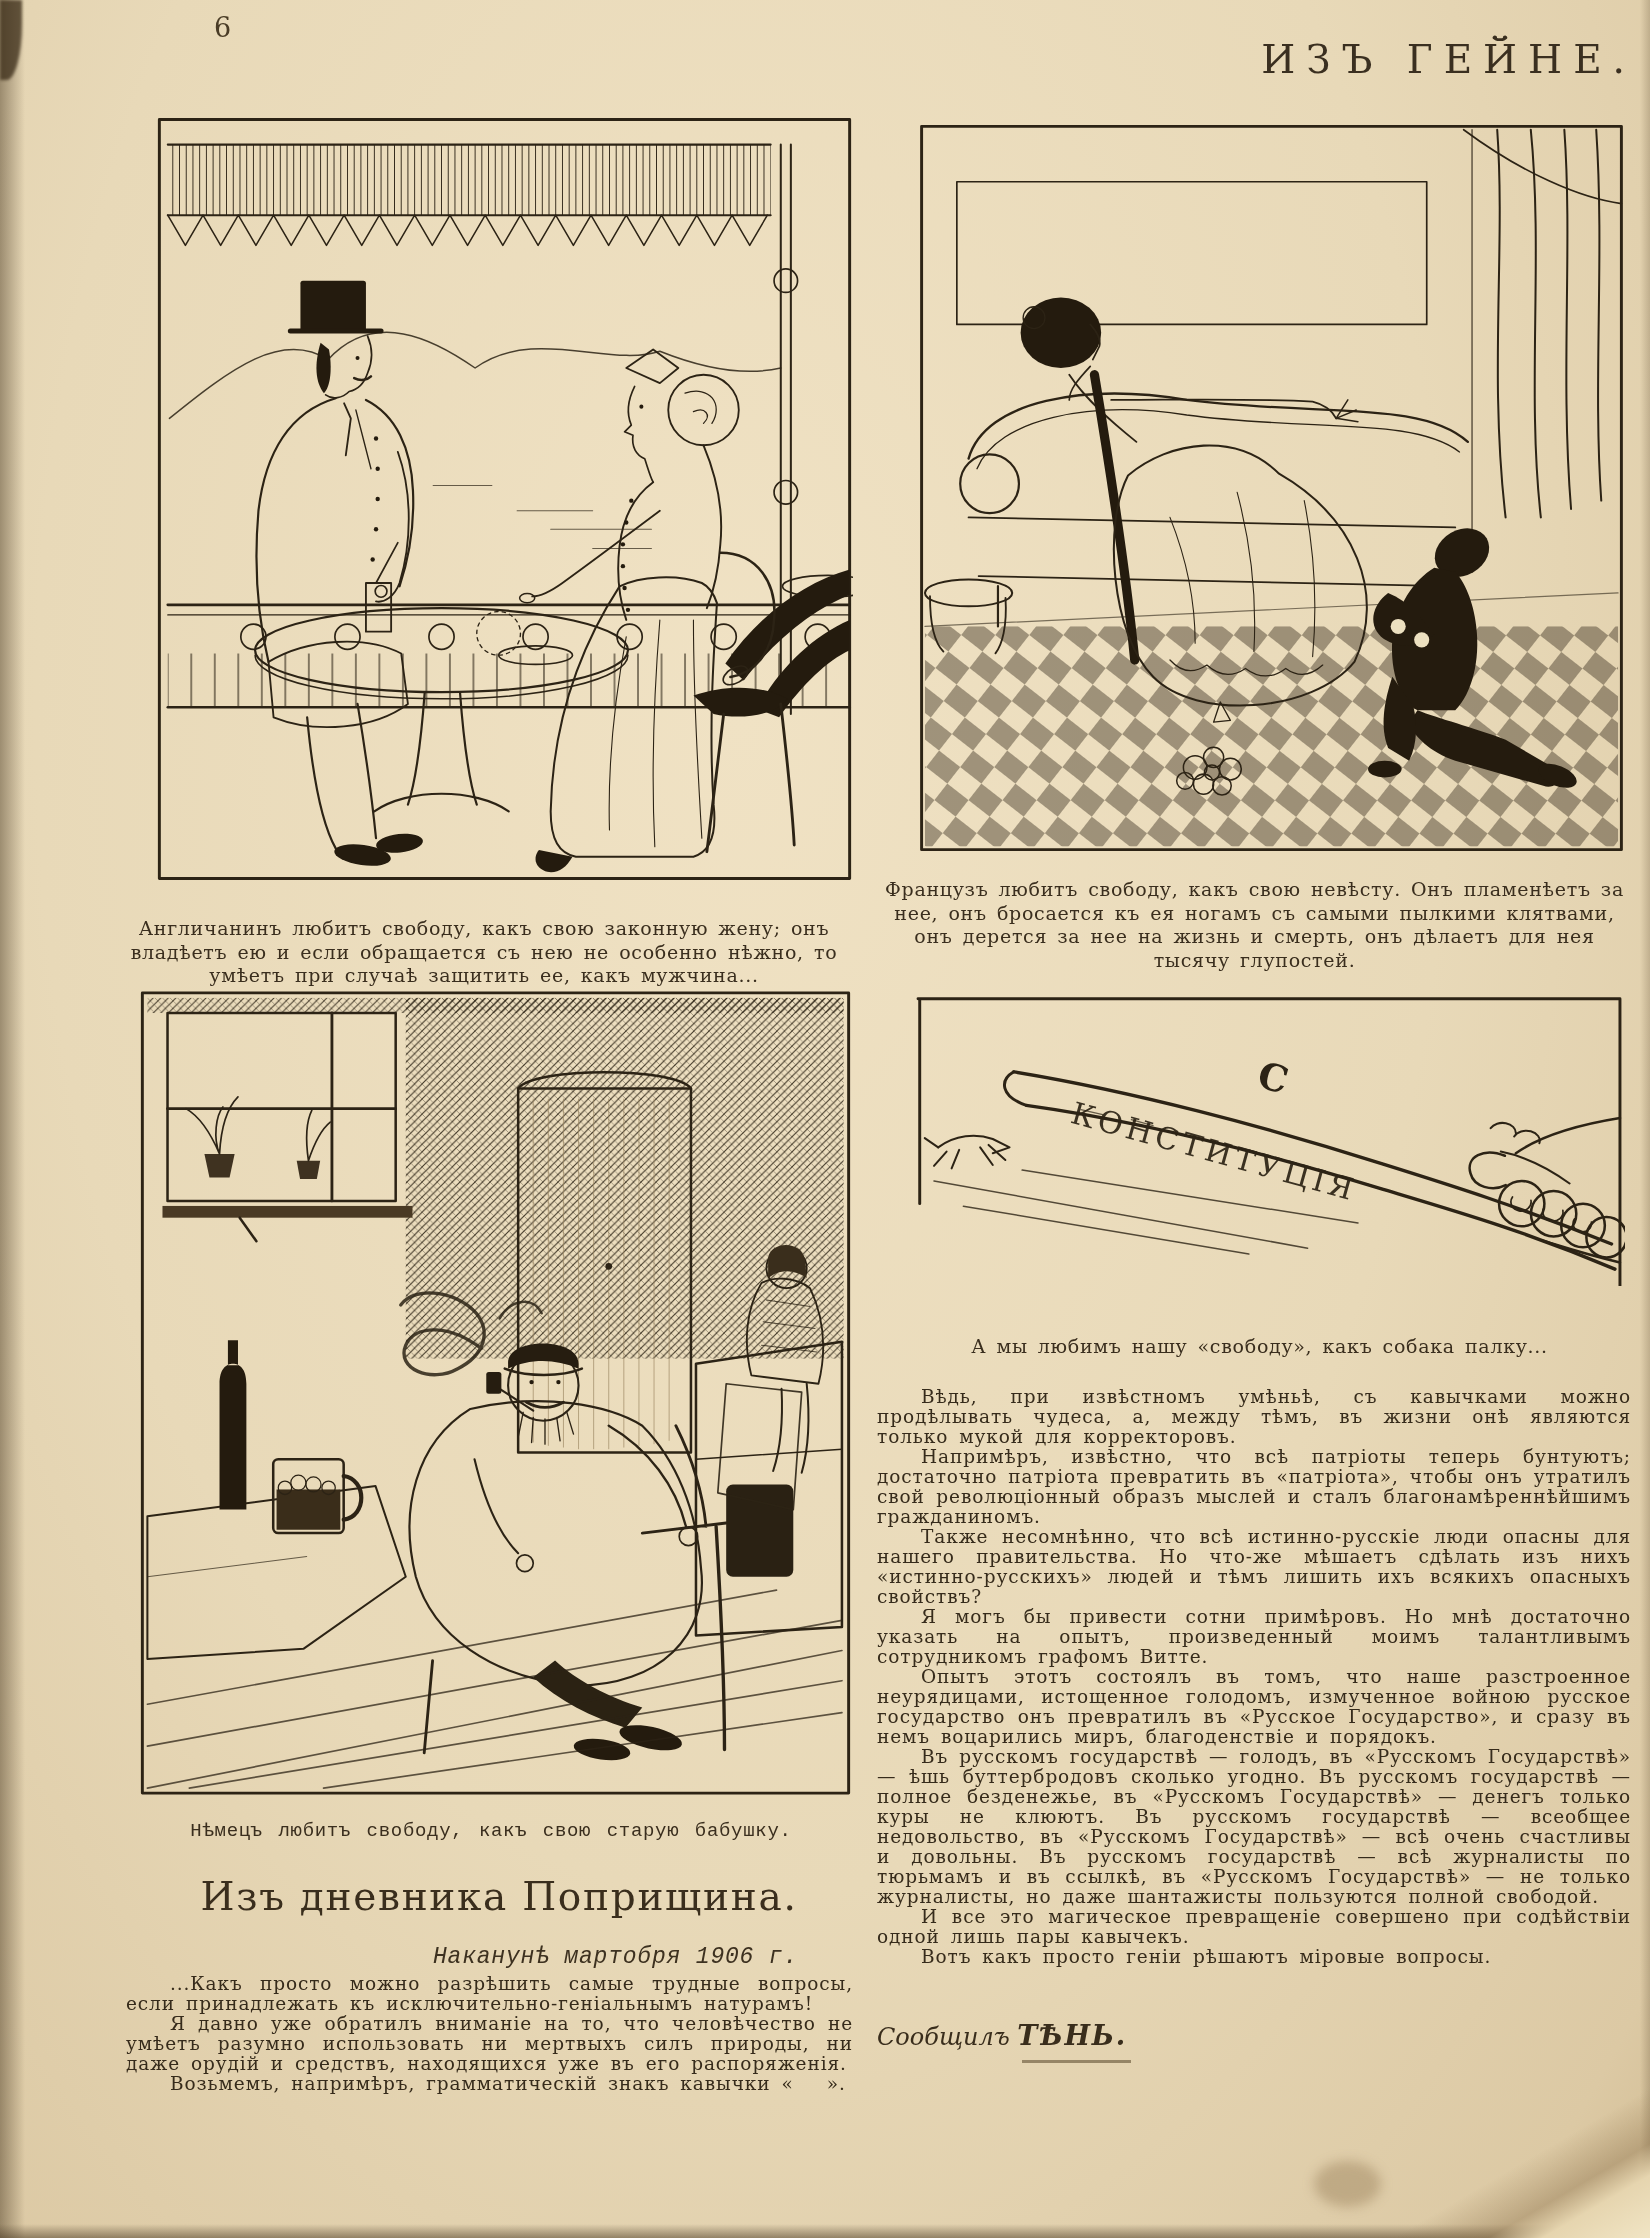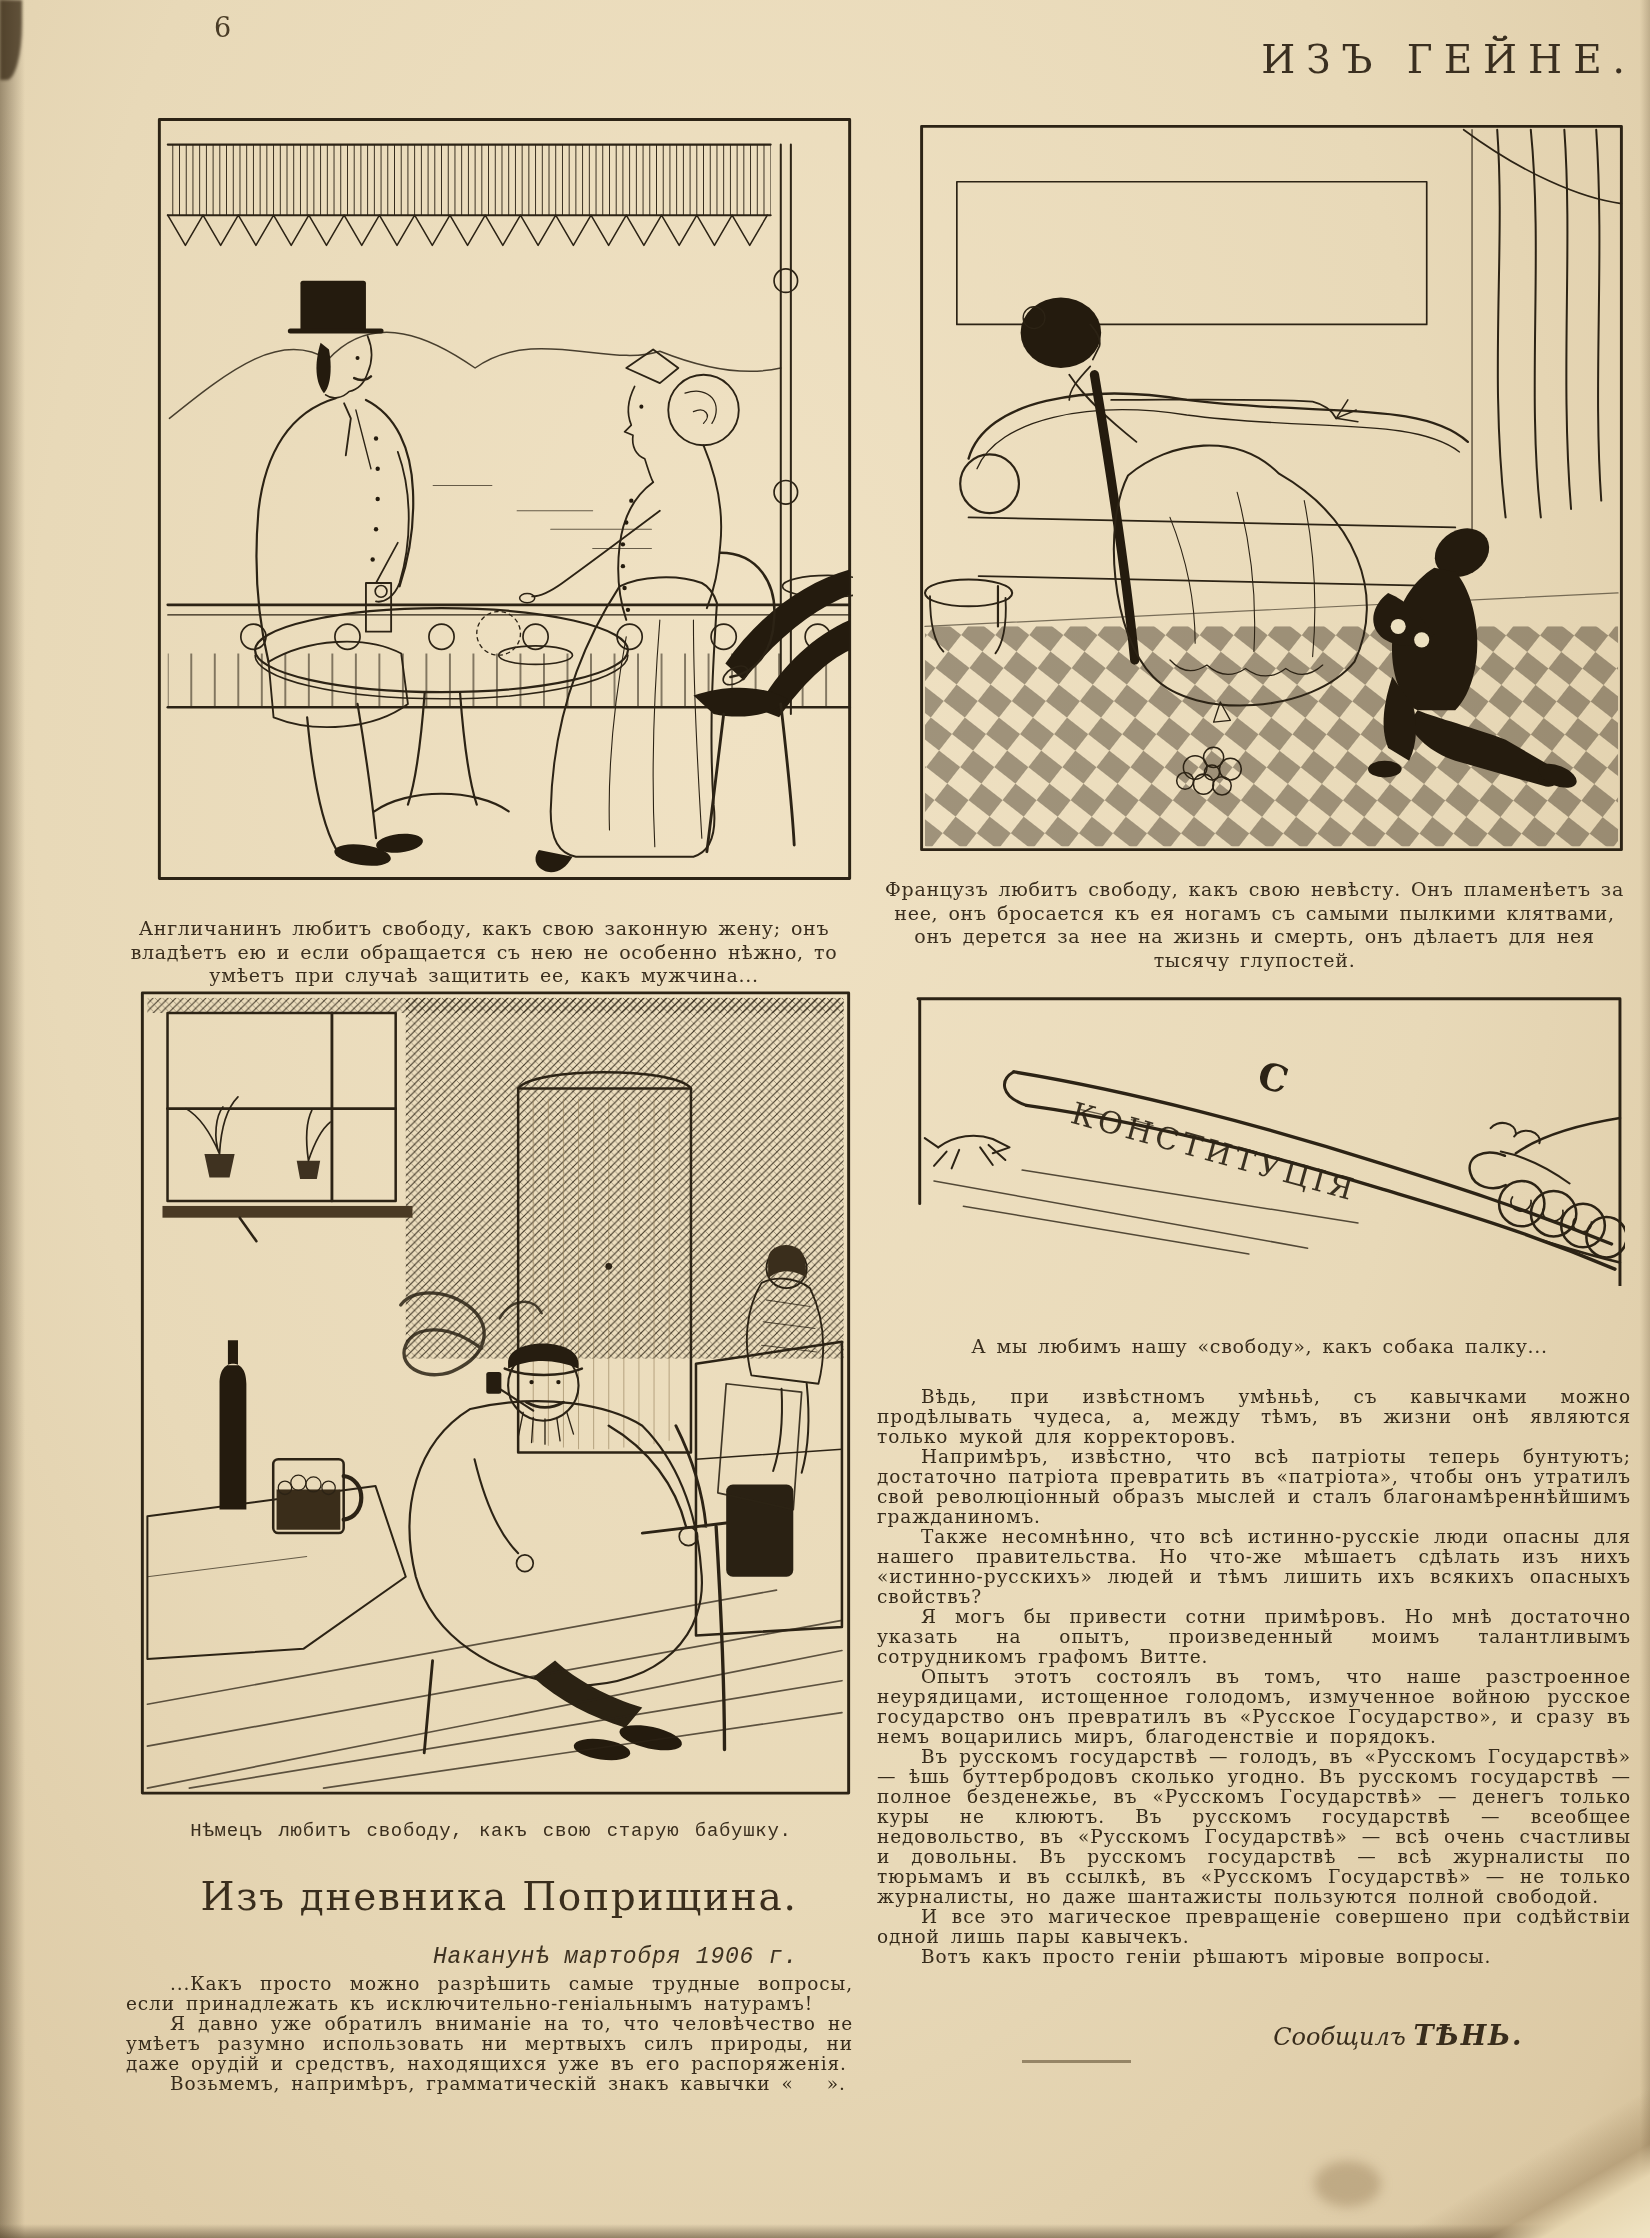--- a/index.html
+++ b/index.html
@@ -15,21 +15,21 @@
   .panel svg{display:block;width:100%;height:100%;}
   .caption{font-size:19px;line-height:23.5px;text-align:center;color:#3a2e1e;
            letter-spacing:0.7px;word-spacing:3.4px;}
   .body-text{font-size:18.5px;line-height:20px;text-align:justify;letter-spacing:0.9px;
              word-spacing:4.2px;color:#362b1b;}
   .body-text p{margin:0;text-indent:44px;}
   .article-heading{left:134px;top:1874px;width:730px;text-align:center;font-size:39px;
                    color:#3a2e1d;letter-spacing:1.7px;}
   .dateline{left:126px;top:1944px;width:672px;text-align:right;font-style:italic;
             font-size:23px;color:#3d3120;letter-spacing:0.8px;font-family:Liberation Mono, monospace;}
-  .signature{left:877px;top:2020px;width:646px;text-align:right;font-size:24px;
+  .signature{left:877px;top:2020px;width:646px;font-size:24px;
              font-style:italic;color:#392d1c;}
   .sig-name{font-weight:bold;font-size:27px;letter-spacing:1.7px;}
   .end-rule{left:1022px;top:2060px;width:109px;height:2.5px;background:#6b5a3e;opacity:.65;}
   
   .gutter-left{left:0;top:0;width:25px;height:100%;
                background:linear-gradient(to right, rgba(66,50,28,.45), rgba(66,50,28,0));}
   .blotch-tl{left:0;top:0;width:22px;height:80px;background:rgba(56,42,22,.75);
              border-radius:0 0 70% 0;filter:blur(1.7px);}
   .edge-bottom{left:0;bottom:0;width:100%;height:15px;
                background:linear-gradient(to bottom, rgba(0,0,0,0), rgba(70,54,32,.55));}

